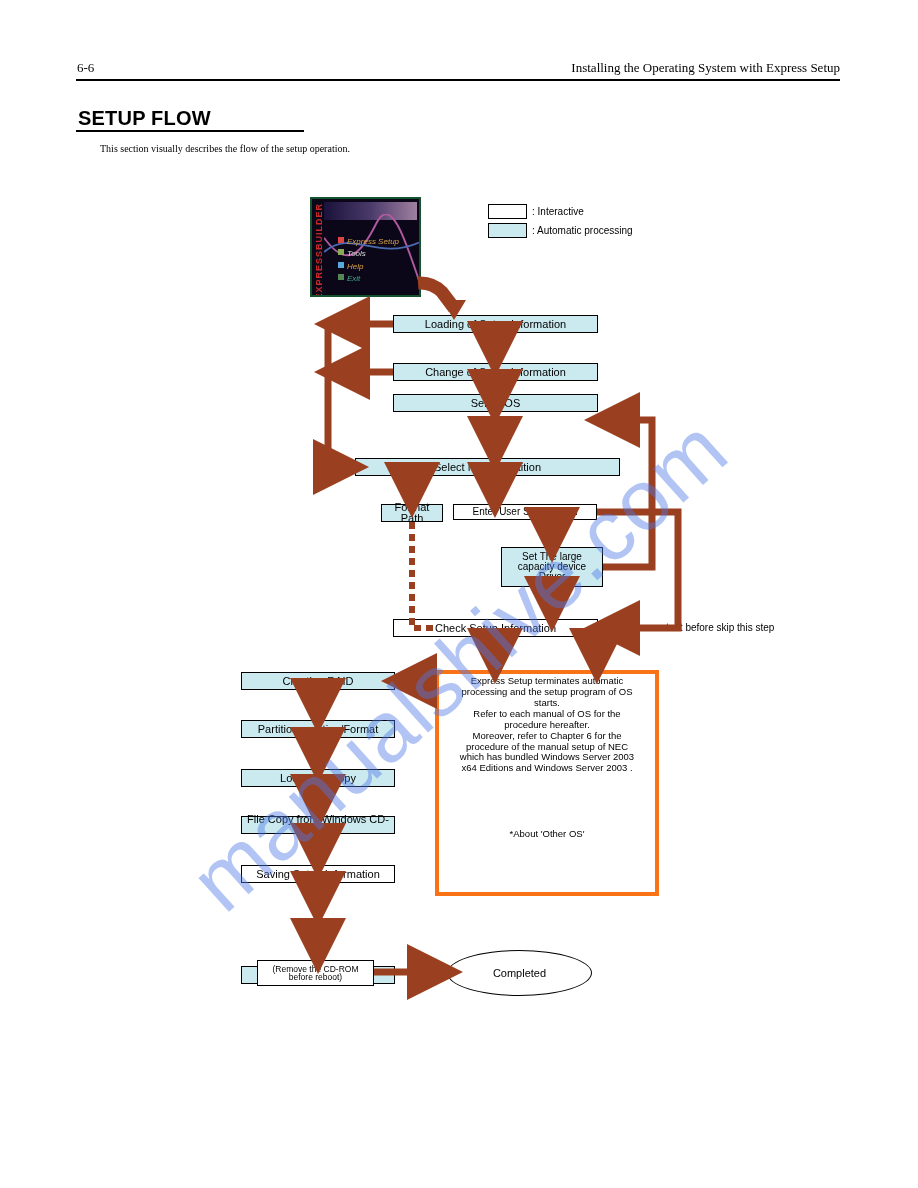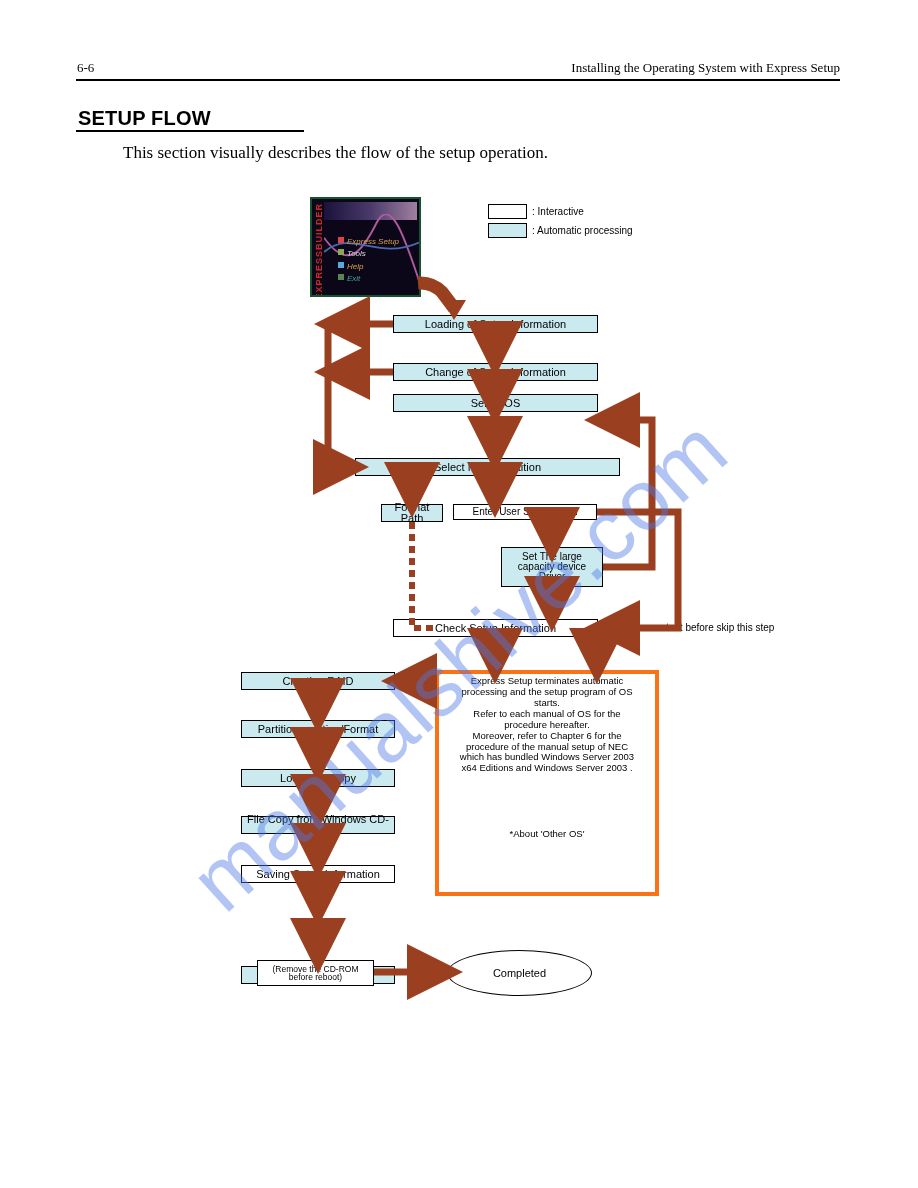--- a/index.html
+++ b/index.html
@@ -48,23 +48,23 @@
   }
   .hr-section {
     position: absolute;
     left: 76px;
     top: 130px;
     width: 228px;
     border-top: 2.2px solid #000;
   }
   .intro {
     position: absolute;
-    left: 123px;
+    left: 100px;
     top: 143px;
-    font-size: 17px;
+    font-size: 10px;
   }
   .box {
     position: absolute;
     border: 1px solid #000;
     background: #cbeaf0;
     font-family: Arial, sans-serif;
     font-size: 11px;
     text-align: center;
     display: flex;
     align-items: center;

